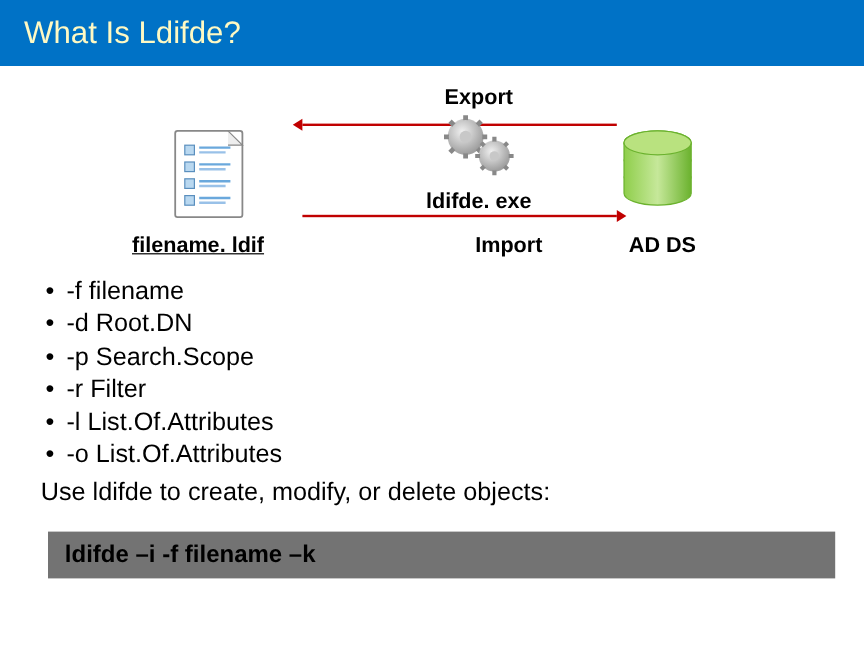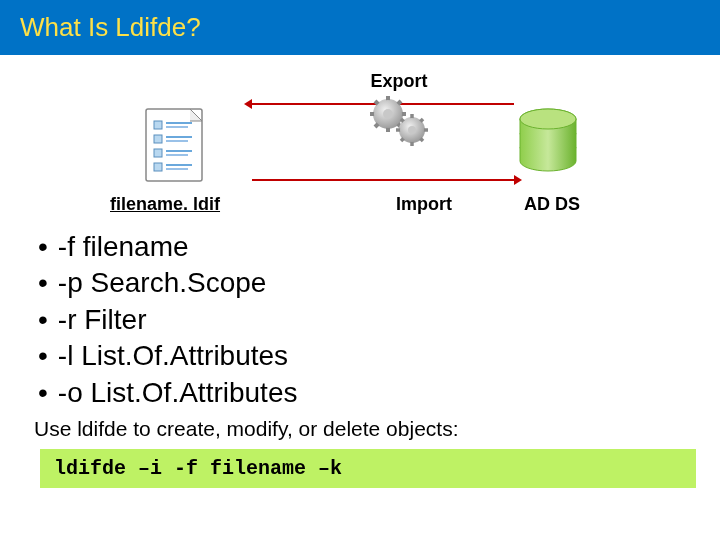--- a/index.html
+++ b/index.html
@@ -5,21 +5,21 @@
   * { margin: 0; padding: 0; box-sizing: border-box; }
   body {
     width: 720px;
     height: 540px;
     font-family: "Segoe UI", Arial, sans-serif;
     background: #fff;
     overflow: hidden;
   }
   .title-bar {
     background: #0072C6;
-    color: #fde047;
+    color: #fef9c3;
     padding: 12px 20px;
     font-size: 26px;
     font-weight: 300;
   }
   .content {
     padding: 14px 18px 0 34px;
   }
   .diagram {
     position: relative;
     height: 150px;
@@ -101,32 +101,32 @@
   .section-line {
     font-size: 21px;
     margin-top: 6px;
     margin-bottom: 2px;
   }
   ul.opts {
     list-style: none;
     padding-left: 4px;
   }
   ul.opts li {
-    font-size: 28px;
+    font-size: 21px;
     line-height: 1.3;
   }
   ul.opts li::before {
     content: "•";
     margin-right: 10px;
   }
   .cmd-box {
-    background: #bef264;
-    margin: 8px 6px 0 6px;
+    background: #737373;
+    margin: 20px 6px 0 6px;
     padding: 8px 14px;
-    font-family: Liberation Mono, monospace;
+    font-family: Liberation Sans, sans-serif;
     font-size: 20px;
     font-weight: 600;
   }
 </style>
 </head>
 <body>
 
 <div class="title-bar">What Is Ldifde?</div>
 
 <div class="content">
@@ -182,20 +182,21 @@
               <line x1="-16" y1="0" x2="16" y2="0"></line>
               <line x1="0" y1="-16" x2="0" y2="16"></line>
               <line x1="-11" y1="-11" x2="11" y2="11"></line>
               <line x1="-11" y1="11" x2="11" y2="-11"></line>
             </g>
             <circle r="12" fill="url(#gg)"></circle>
             <circle r="4" fill="#c8c8c8"></circle>
           </g>
         </svg>
       </div>
+      <div class="lbl2">ldifde. exe</div>
     </div>
 
     <div class="db-icon">
       <svg width="62" height="70" viewBox="0 0 62 70">
         <defs>
           <linearGradient id="dbg" x1="0" x2="1">
             <stop offset="0%" stop-color="#8fce4b"></stop>
             <stop offset="50%" stop-color="#c6e89a"></stop>
             <stop offset="100%" stop-color="#6bb22e"></stop>
           </linearGradient>
@@ -208,20 +209,21 @@
       </svg>
     </div>
 
     <div class="filename-lbl">filename. ldif</div>
     <div class="import-lbl">Import</div>
     <div class="adds-lbl">AD DS</div>
   </div>
 
   <ul class="opts">
     <li>-f filename</li>
+    <li>-d Root.DN</li>
     <li>-p Search.Scope</li>
     <li>-r Filter</li>
     <li>-l List.Of.Attributes</li>
     <li>-o List.Of.Attributes</li>
   </ul>
 
   <div class="section-line">Use ldifde to create, modify, or delete objects:</div>
   <div class="cmd-box">ldifde –i -f filename –k</div>
 </div>
 

